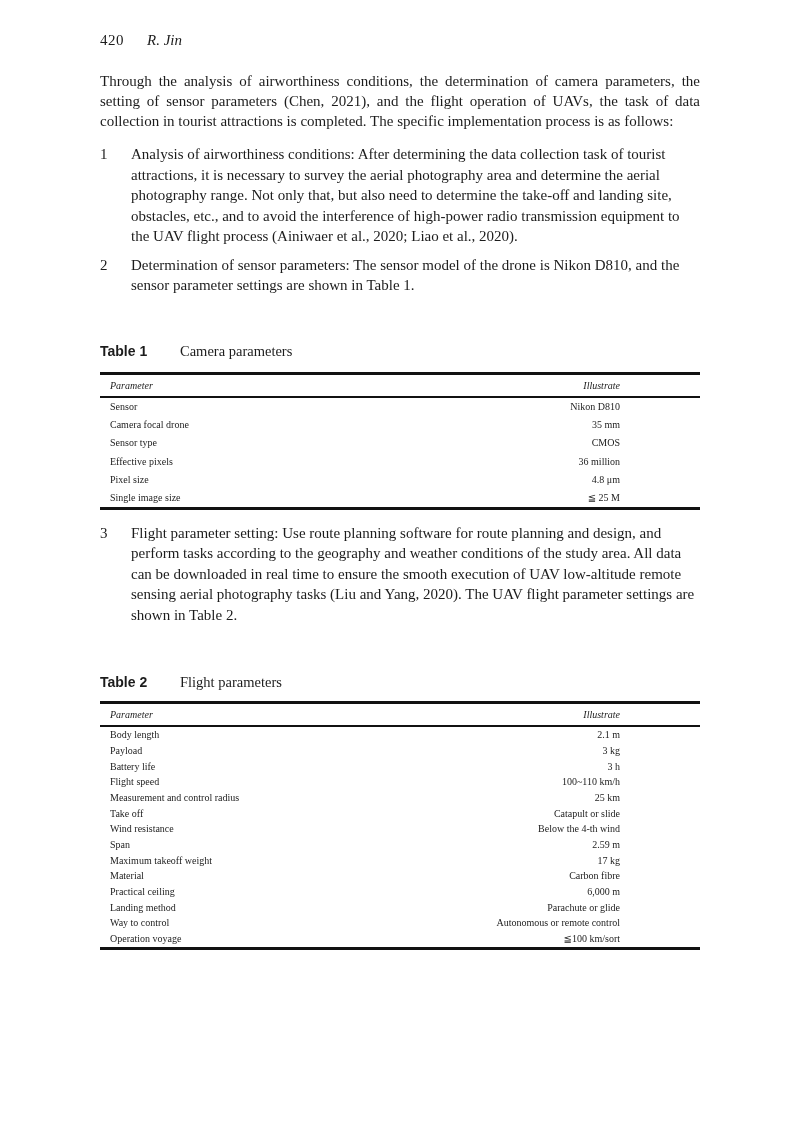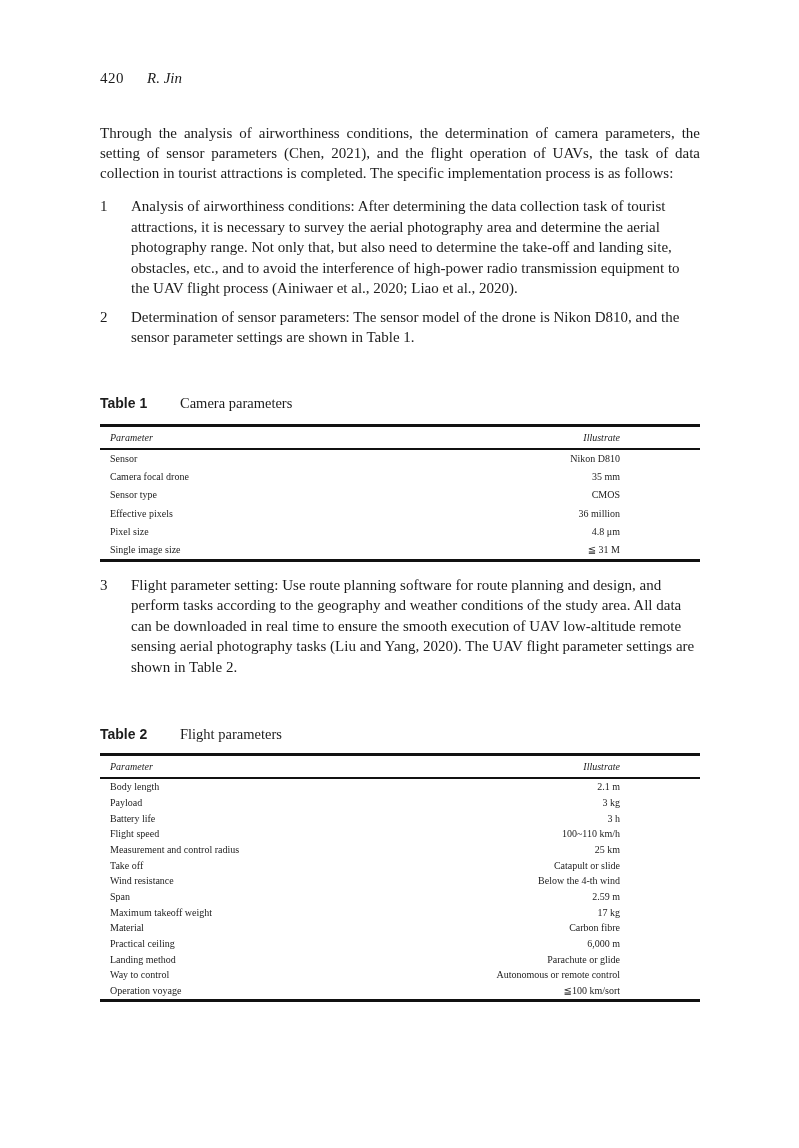--- a/index.html
+++ b/index.html
@@ -14,33 +14,33 @@
     background: #ffffff;
     color: #1c1c1c;
     font-family: "Liberation Serif", "DejaVu Serif", serif;
     font-size: 15px;
     overflow: hidden;
   }
   .inner {
     margin: 0 99px 0 100px; 
   }
   .running-head {
-    padding-top: 70px;
+    padding-top: 32px;
     display: flex;
     align-items: baseline;
   }
   .running-head .pagenum {
     letter-spacing: 0.5px;
   }
   .running-head .author {
     font-style: italic;
     margin-left: 23px;
   }
   .intro {
-    margin: 36px 0 0 0;
+    margin: 22px 0 0 0;
     text-align: justify;
     line-height: 20px;
   }
   .list-item {
     display: flex;
     line-height: 20.5px;
   }
   .list-item .num {
     width: 31px;
     flex-shrink: 0;
@@ -149,21 +149,21 @@
           <tr>
             <td>Effective pixels</td>
             <td>36 million</td>
           </tr>
           <tr>
             <td>Pixel size</td>
             <td>4.8 μm</td>
           </tr>
           <tr>
             <td>Single image size</td>
-            <td>≦ 31 M</td>
+            <td>≦ 25 M</td>
           </tr>
         </tbody>
     </table>
 
     <div class="list-item" id="item-3">
       <span class="num">3</span>
       <span class="itext">Flight parameter setting: Use route planning software for route planning and design, and perform tasks according to the geography and weather conditions of the study area. All data can be downloaded in real time to ensure the smooth execution of UAV low-altitude remote sensing aerial photography tasks (Liu and Yang, 2020). The UAV flight parameter settings are shown in Table 2.</span>
     </div>
 
     <div class="table-caption" id="caption-2">

